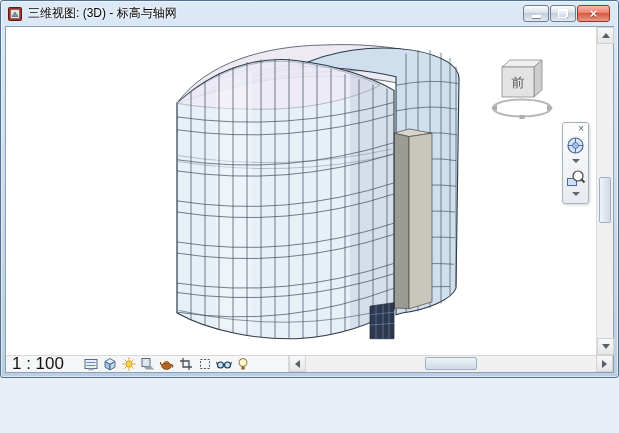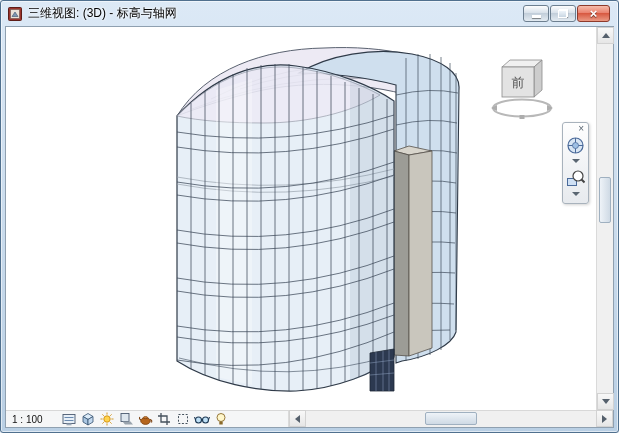--- a/index.html
+++ b/index.html
@@ -2,21 +2,21 @@
 <html><head>
 <meta charset="utf-8">
 <style>
   * { margin:0; padding:0; box-sizing:border-box; }
   body {
     width:619px; height:433px;
     font-family:"Liberation Sans","DejaVu Sans",sans-serif;
     background:#e8eef5;
   }
   .window {
-    position:relative; width:619px; height:433px;
+    position:relative; width:619px; height:378px;
     border:1px solid #50708e; border-radius:3px;
     background:linear-gradient(#dcE9f6,#b9cfe4);
     box-shadow:inset 0 0 0 1px rgba(255,255,255,.55);
   }
   
   .titlebar { position:absolute; top:0; left:0; right:0; height:25px;
     display:flex; align-items:center; padding:0 6px; gap:5px; }
   .title-icon { width:16px; height:16px; flex:none; }
   .title-text { font-size:12px; color:#000; text-shadow:0 0 3px #fff,0 0 3px #fff;
     flex:1; white-space:nowrap; overflow:hidden; }
@@ -65,21 +65,21 @@
   .tri-up { width:0; height:0; border-left:4px solid transparent; border-right:4px solid transparent; border-bottom:5px solid #55606c; }
   .tri-down { width:0; height:0; border-left:4px solid transparent; border-right:4px solid transparent; border-top:5px solid #55606c; }
   .tri-left { width:0; height:0; border-top:4px solid transparent; border-bottom:4px solid transparent; border-right:5px solid #55606c; }
   .tri-right { width:0; height:0; border-top:4px solid transparent; border-bottom:4px solid transparent; border-left:5px solid #55606c; }
   .v-thumb { position:absolute; left:2px; width:12px; top:150px; height:46px;
     background:linear-gradient(90deg,#eef3f8,#cfdae5); border:1px solid #9fb0c0; border-radius:2px; }
   
   .bottombar { position:absolute; left:0; right:0; bottom:0; height:17px;
     display:flex; background:#f5f6f7; border-top:1px solid #d8d8d8; }
   .viewctrl { display:flex; align-items:center; gap:2px; padding:0 6px; width:282px; flex:none; }
-  .scale-label { font-size:10px; color:#111; margin-right:16px; white-space:pre; }
+  .scale-label { font-size:17px; color:#111; margin-right:16px; white-space:pre; }
   .vc-icon { width:17px; height:15px; display:flex; align-items:center; justify-content:center; }
   .hscroll { flex:1; position:relative; background:#f0f0f0; border-left:1px solid #dadada; }
   .hscroll .sb-left { left:0; top:-1px; }
   .hscroll .sb-right { right:0; top:-1px; }
   .h-thumb { position:absolute; top:1px; height:13px; left:42%; width:52px;
     background:linear-gradient(#eef3f8,#cfdae5); border:1px solid #9fb0c0; border-radius:2px; }
 </style>
 </head>
 <body>
 

